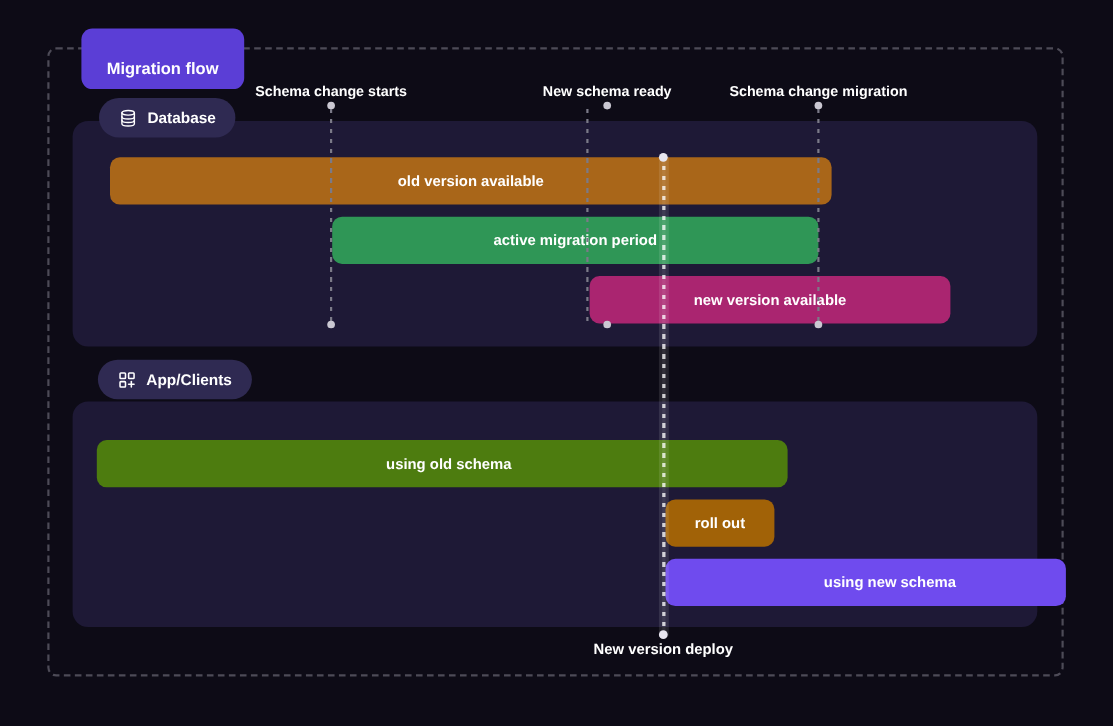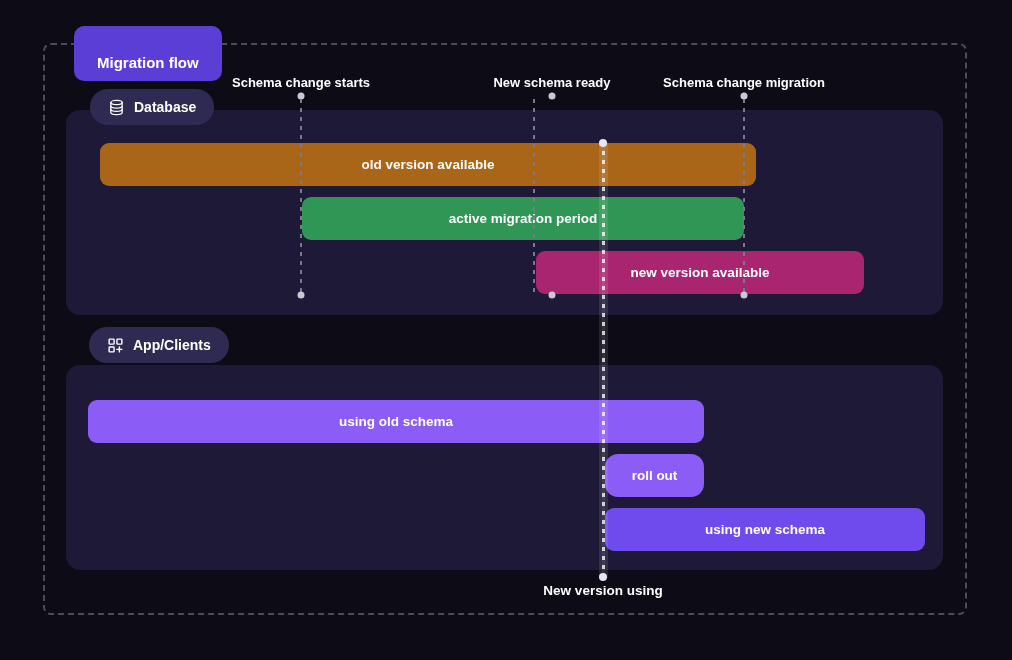--- a/index.html
+++ b/index.html
@@ -191,28 +191,28 @@
 <div class="bar bar-old-version" style="background: rgb(169, 102, 25);">
   <span>old version available</span>
 </div>
 <div class="bar bar-active-migration" style="background: rgb(47, 150, 86);">
   <span>active migration period</span>
 </div>
 <div class="bar bar-new-version" style="background: rgb(170, 37, 112);">
   <span>new version available</span>
 </div>
 
-<div class="bar bar-using-old" style="background: #8b5cf6;">
+<div class="bar bar-using-old" style="background: #4d7c0f; padding-left: 12px;">
   <span>using old schema</span>
 </div>
-<div class="bar bar-roll-out" style="background: #8b5cf6; border-radius: 13px;">
+<div class="bar bar-roll-out" style="background: #a16207;">
   <span>roll out</span>
 </div>
-<div class="bar bar-using-new" style="background: rgb(111, 75, 238);">
+<div class="bar bar-using-new" style="background: rgb(111, 75, 238); padding-left: 44px;">
   <span>using new schema</span>
 </div>
 
 <div class="deploy-band">
     <div class="inner"></div>
   </div>
 <div class="deploy-dot deploy-dot-top"></div>
 <div class="deploy-dot deploy-dot-bottom"></div>
-<div class="deploy-label">New version using</div>
+<div class="deploy-label">New version deploy</div>
 
 </body></html>

